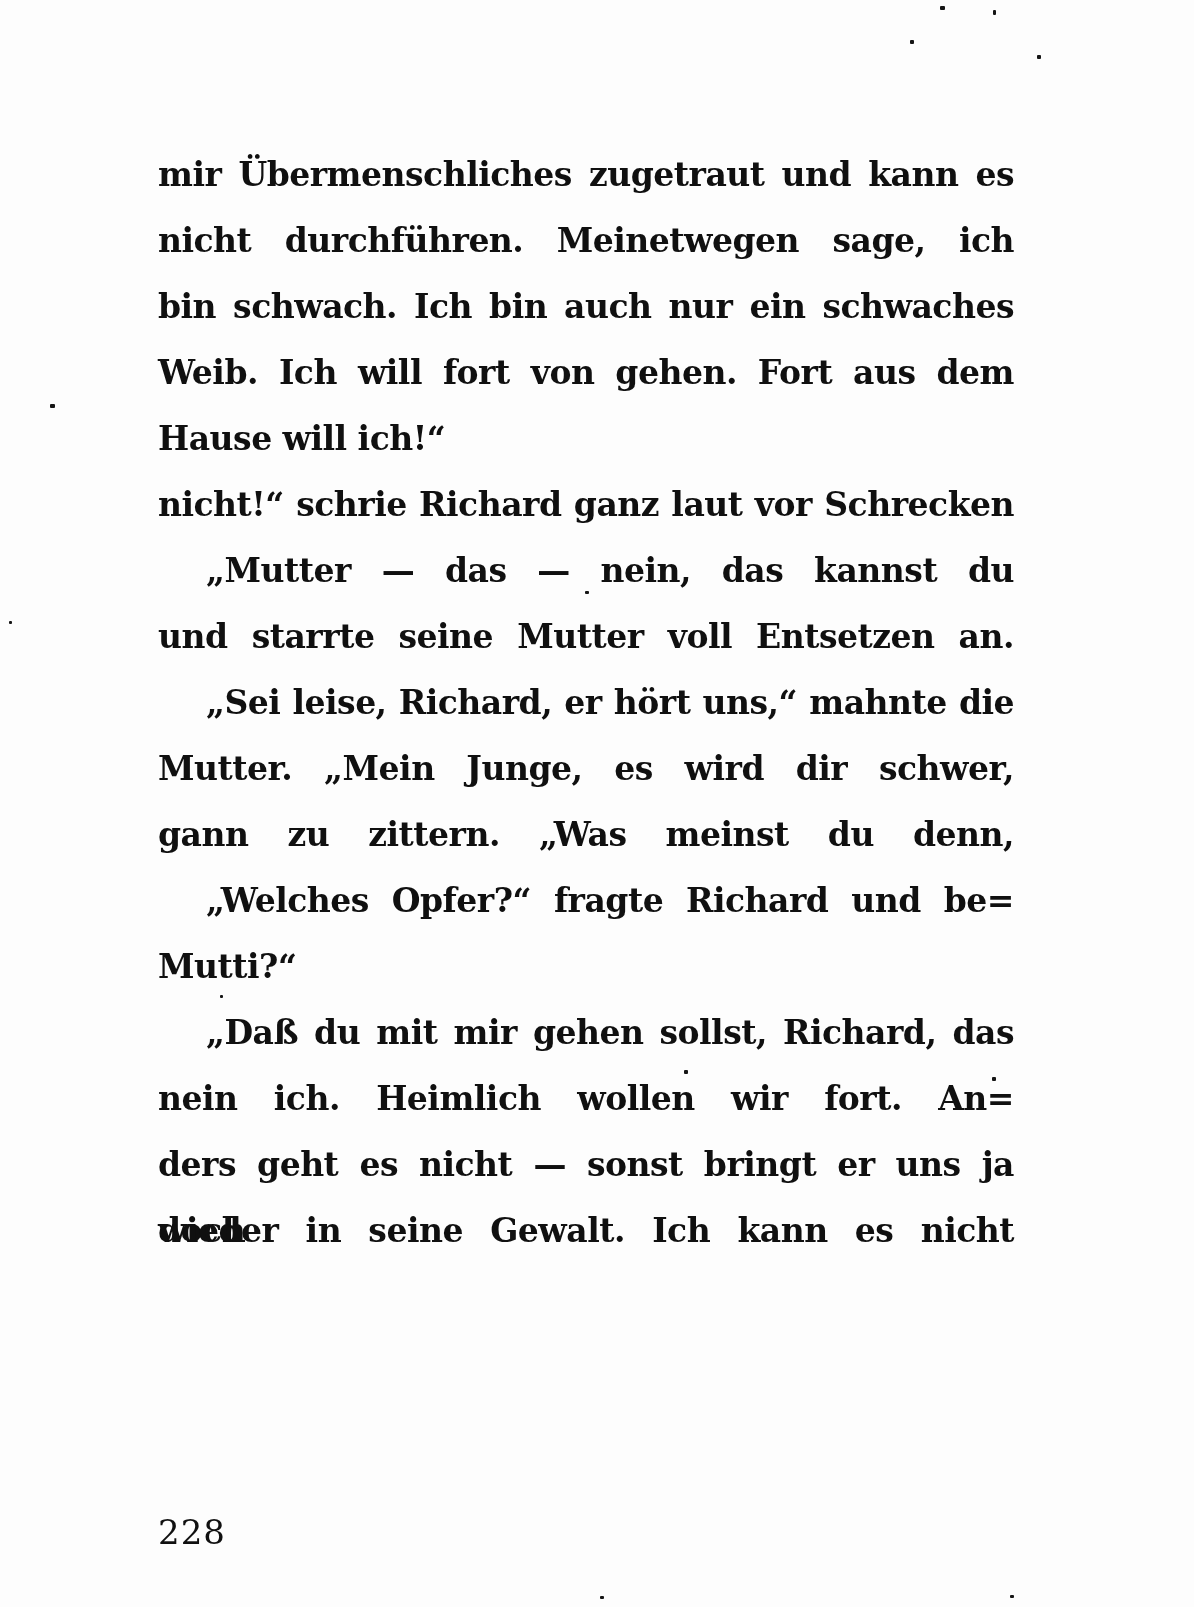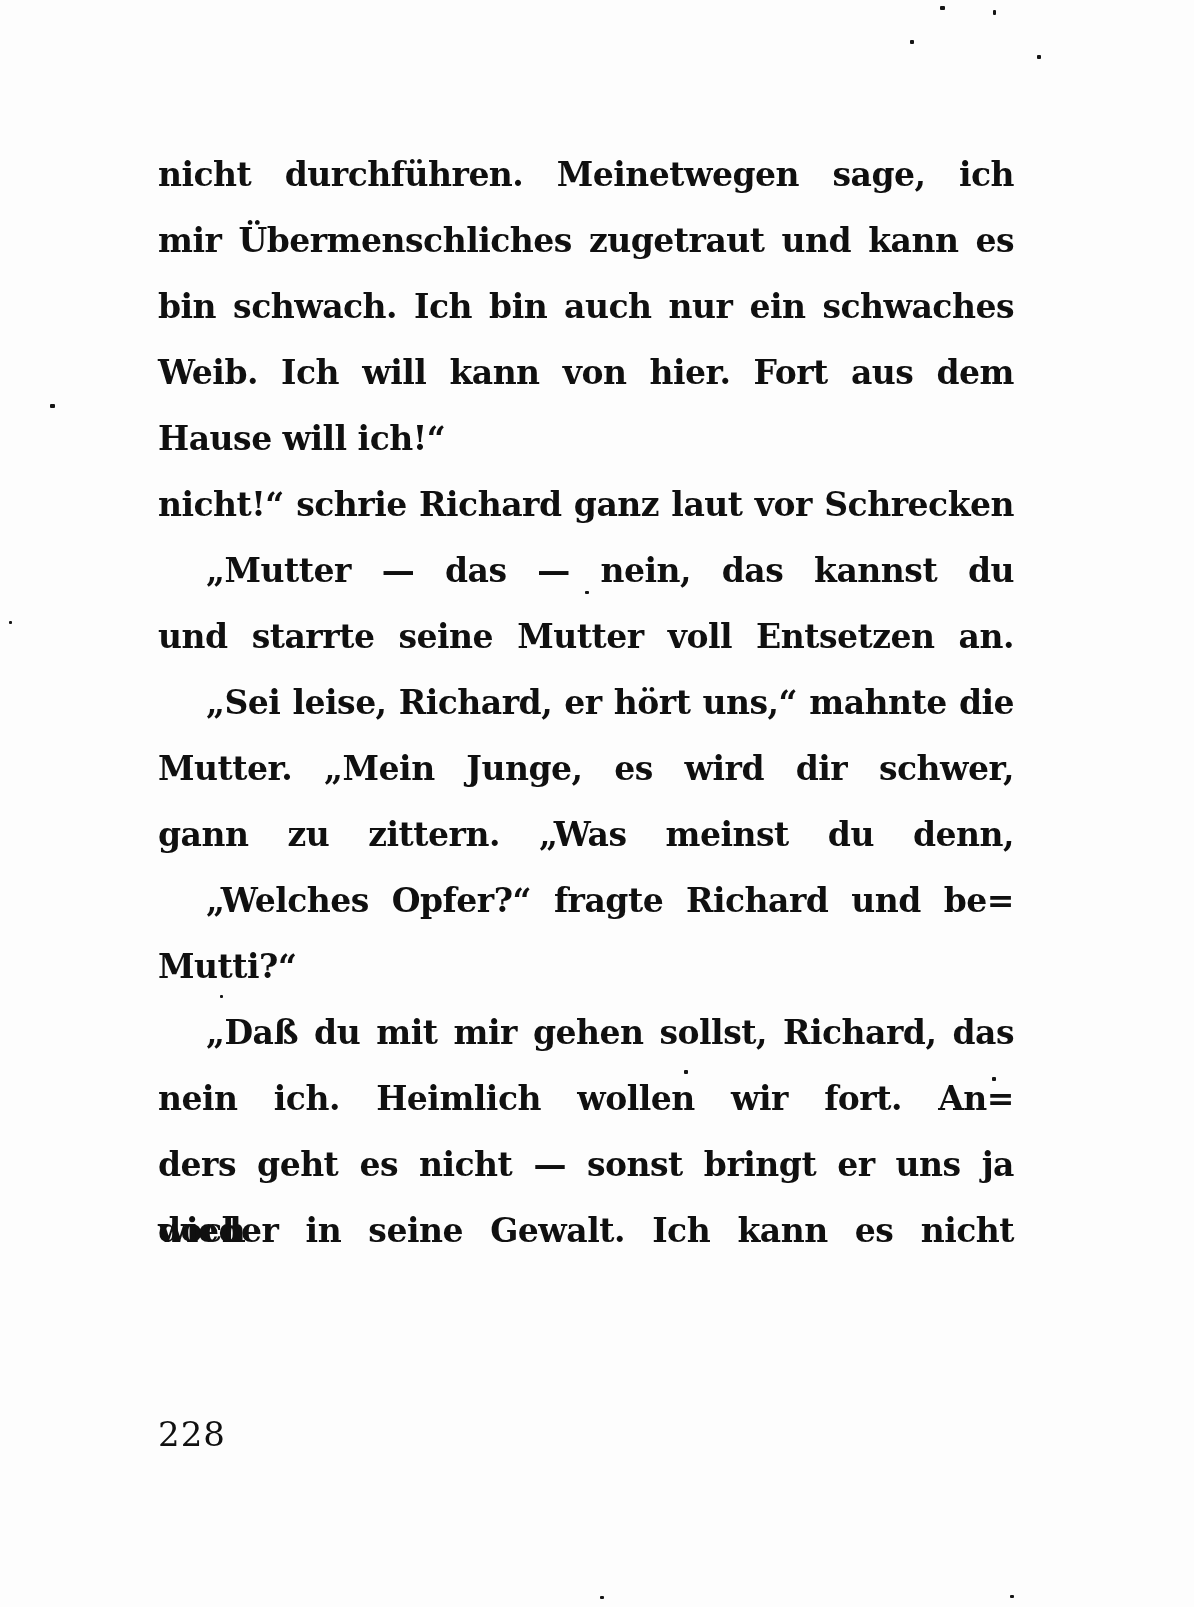--- a/index.html
+++ b/index.html
@@ -45,43 +45,43 @@
   .line.left {
     text-align: center;
     text-align-last: left;
   }
   .line.indent {
     text-indent: 48px;
   }
   .page-number {
     position: absolute;
     left: 158px;
-    top: 1410px;
+    top: 1508px;
     font-size: 34px;
     font-weight: 400;
     line-height: 48px;
     letter-spacing: 1px;
     color: var(--ink, #101010);
   }
   .speck {
     position: absolute;
     background: #151515;
     border-radius: 1px;
   }
 </style>
 </head>
 <body>
 
 <div class="page" style="--paper: #fdfdfd; --ink: #101010;">
   <div class="textblock">
       <div class="paragraph">
+        <div class="line justify">mir Übermenschliches zugetraut und kann es</div>
         <div class="line justify">nicht durchführen.  Meinetwegen sage, ich</div>
-        <div class="line justify">mir Übermenschliches zugetraut und kann es</div>
         <div class="line justify">bin schwach.  Ich bin auch nur ein schwaches</div>
-        <div class="line justify">Weib.  Ich will kann von hier.  Fort aus dem</div>
+        <div class="line justify">Weib.  Ich will fort von gehen.  Fort aus dem</div>
         <div class="line left">Hause will ich!“</div>
       </div>
       <div class="paragraph">
         <div class="line justify">nicht!“ schrie Richard ganz laut vor Schrecken</div>
         <div class="line justify indent">„Mutter — das — nein, das kannst du</div>
         <div class="line justify">und starrte seine Mutter voll Entsetzen an.</div>
       </div>
       <div class="paragraph">
         <div class="line justify indent">„Sei leise, Richard, er hört uns,“ mahnte die</div>
         <div class="line justify">Mutter.  „Mein Junge, es wird dir schwer,</div>

